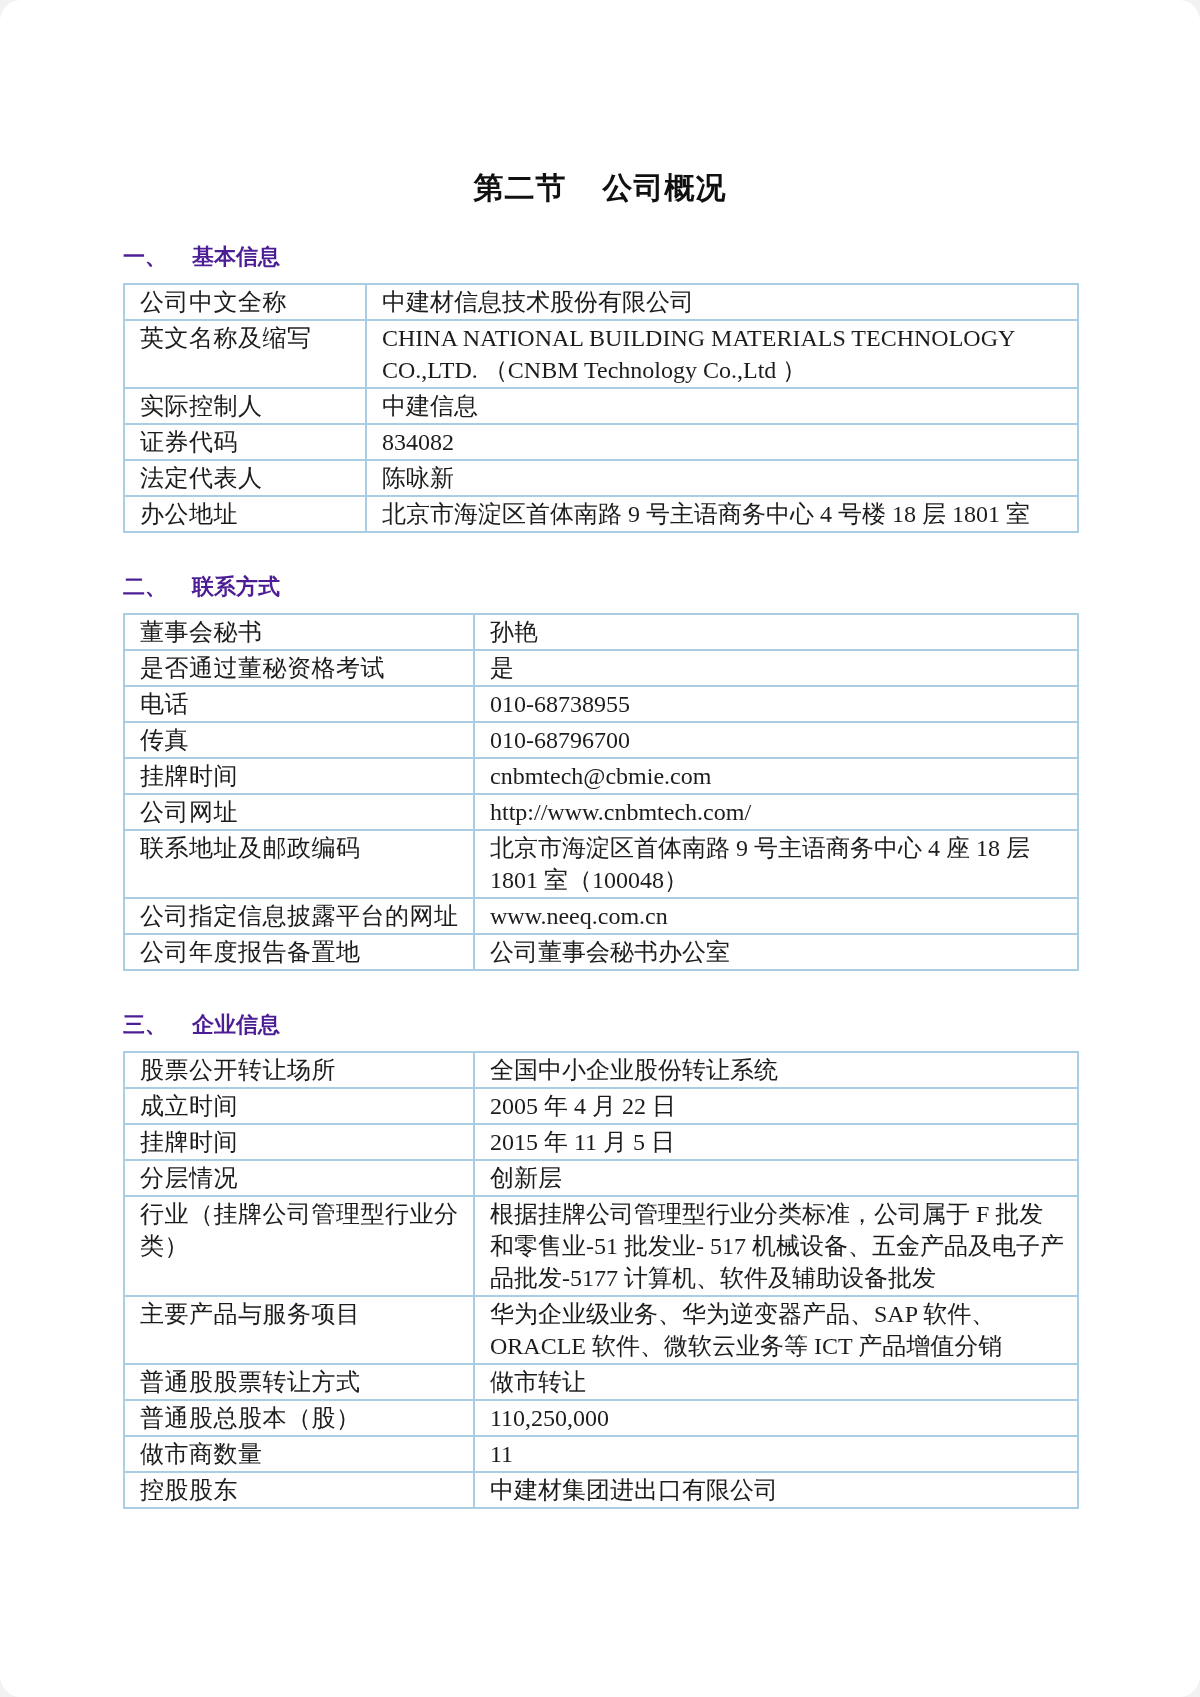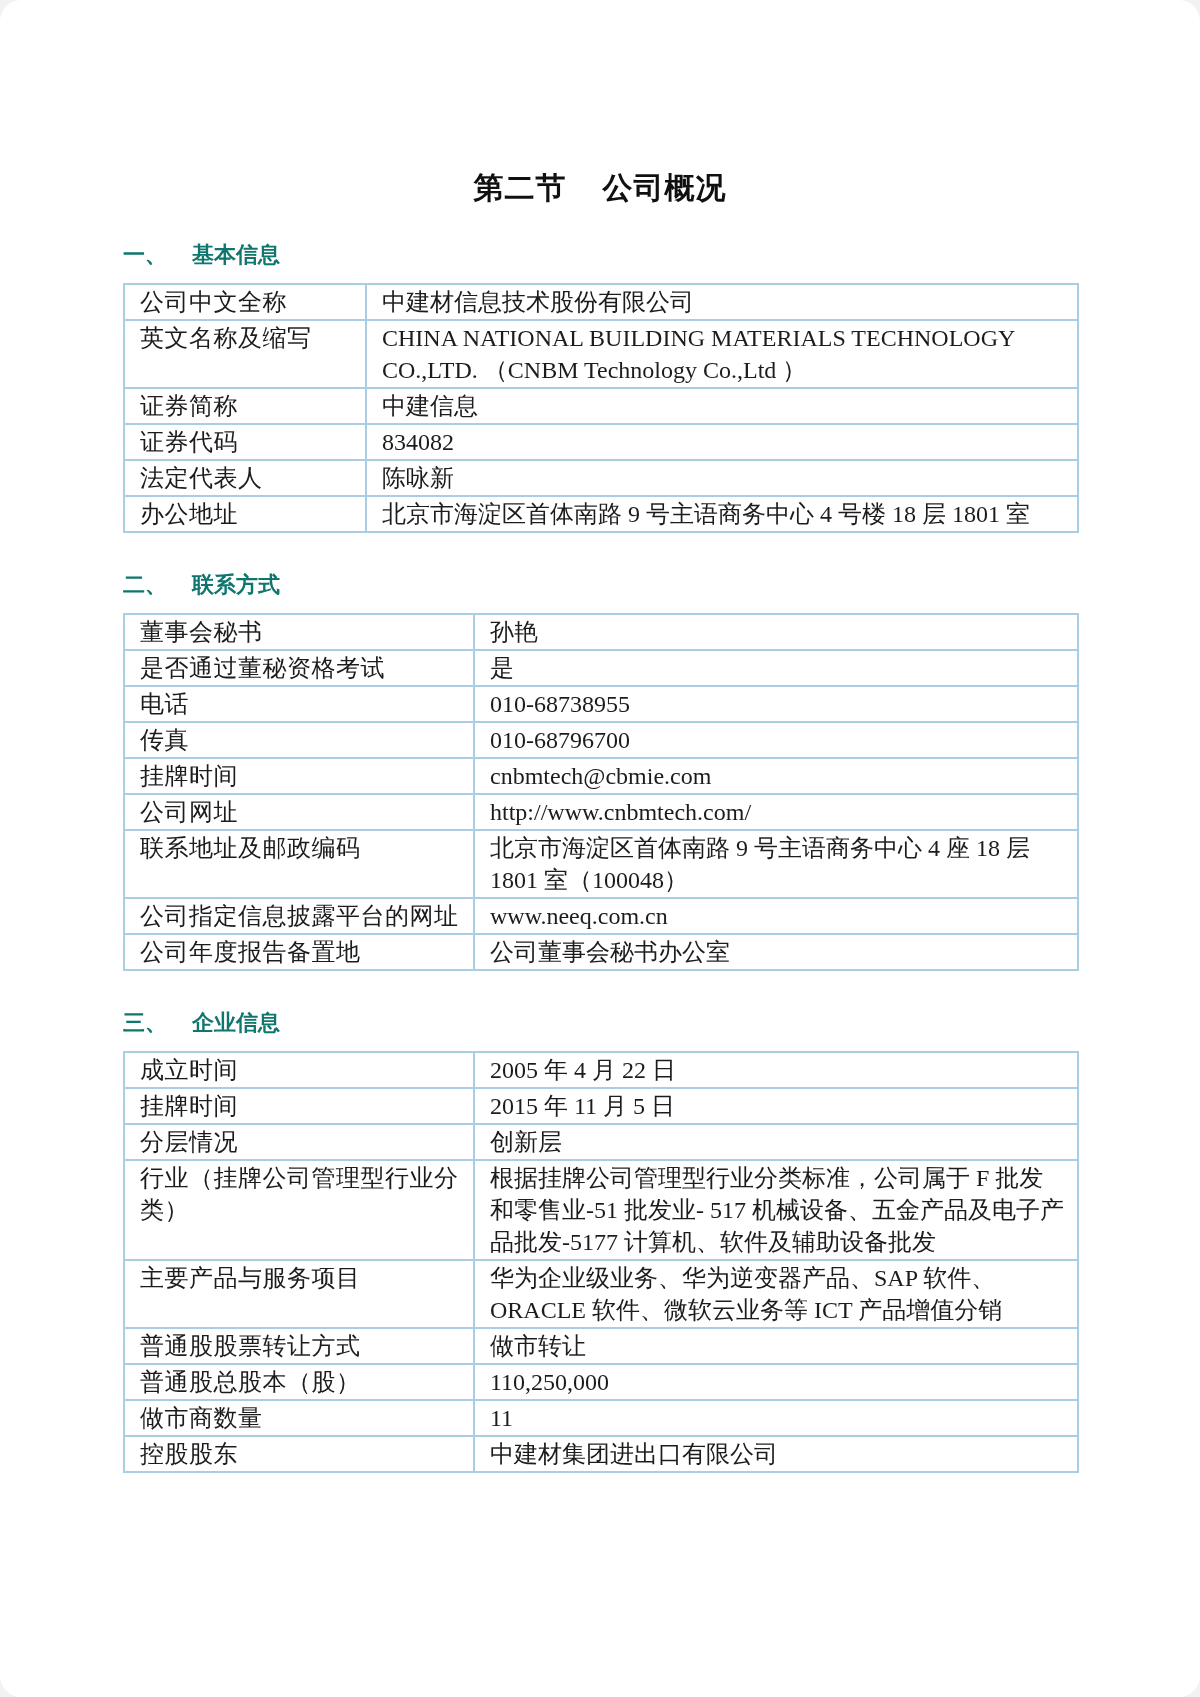--- a/index.html
+++ b/index.html
@@ -16,22 +16,22 @@
     border-radius:21px;
   }
   .doc-title {
     display:flex; justify-content:center; align-items:baseline; gap:36px;
     font-family:"Liberation Sans","DejaVu Sans",sans-serif;
     font-weight:bold; font-size:30px; line-height:30px; color:#101010;
     letter-spacing:1px;
   }
   .section { margin-top:42px; }
   .sec-heading {
-    font-family:Liberation Mono, monospace;
-    font-weight:bold; font-size:22px; line-height:24px; color:#0f766e;
+    font-family:Liberation Serif, serif;
+    font-weight:bold; font-size:22px; line-height:24px; color:#4c1d95;
   }
   .sec-num { display:inline-block; width:69px; }
   table.info-table {
     border-collapse:collapse;
     table-layout:fixed;
     width:954px;
     margin-top:14px;
     background:#ffffff;
   }
   table.info-table td {
@@ -71,21 +71,21 @@
       <tbody>
           <tr>
             <td class="label-cell">公司中文全称</td>
             <td class="value-cell">中建材信息技术股份有限公司</td>
           </tr>
           <tr>
             <td class="label-cell">英文名称及缩写</td>
             <td class="value-cell">CHINA NATIONAL BUILDING MATERIALS TECHNOLOGY CO.,LTD. （CNBM Technology Co.,Ltd ）</td>
           </tr>
           <tr>
-            <td class="label-cell">证券简称</td>
+            <td class="label-cell">实际控制人</td>
             <td class="value-cell">中建信息</td>
           </tr>
           <tr>
             <td class="label-cell">证券代码</td>
             <td class="value-cell">834082</td>
           </tr>
           <tr>
             <td class="label-cell">法定代表人</td>
             <td class="value-cell">陈咏新</td>
           </tr>
@@ -151,20 +151,24 @@
     <div class="sec-heading">
       <span class="sec-num">三、</span><span>企业信息</span>
     </div>
     <table class="info-table t-wide">
       <colgroup>
           <col class="col-label">
           <col class="col-value">
         </colgroup>
       <tbody>
           <tr>
+            <td class="label-cell">股票公开转让场所</td>
+            <td class="value-cell">全国中小企业股份转让系统</td>
+          </tr>
+          <tr>
             <td class="label-cell">成立时间</td>
             <td class="value-cell">2005 年 4 月 22 日</td>
           </tr>
           <tr>
             <td class="label-cell">挂牌时间</td>
             <td class="value-cell">2015 年 11 月 5 日</td>
           </tr>
           <tr>
             <td class="label-cell">分层情况</td>
             <td class="value-cell">创新层</td>

